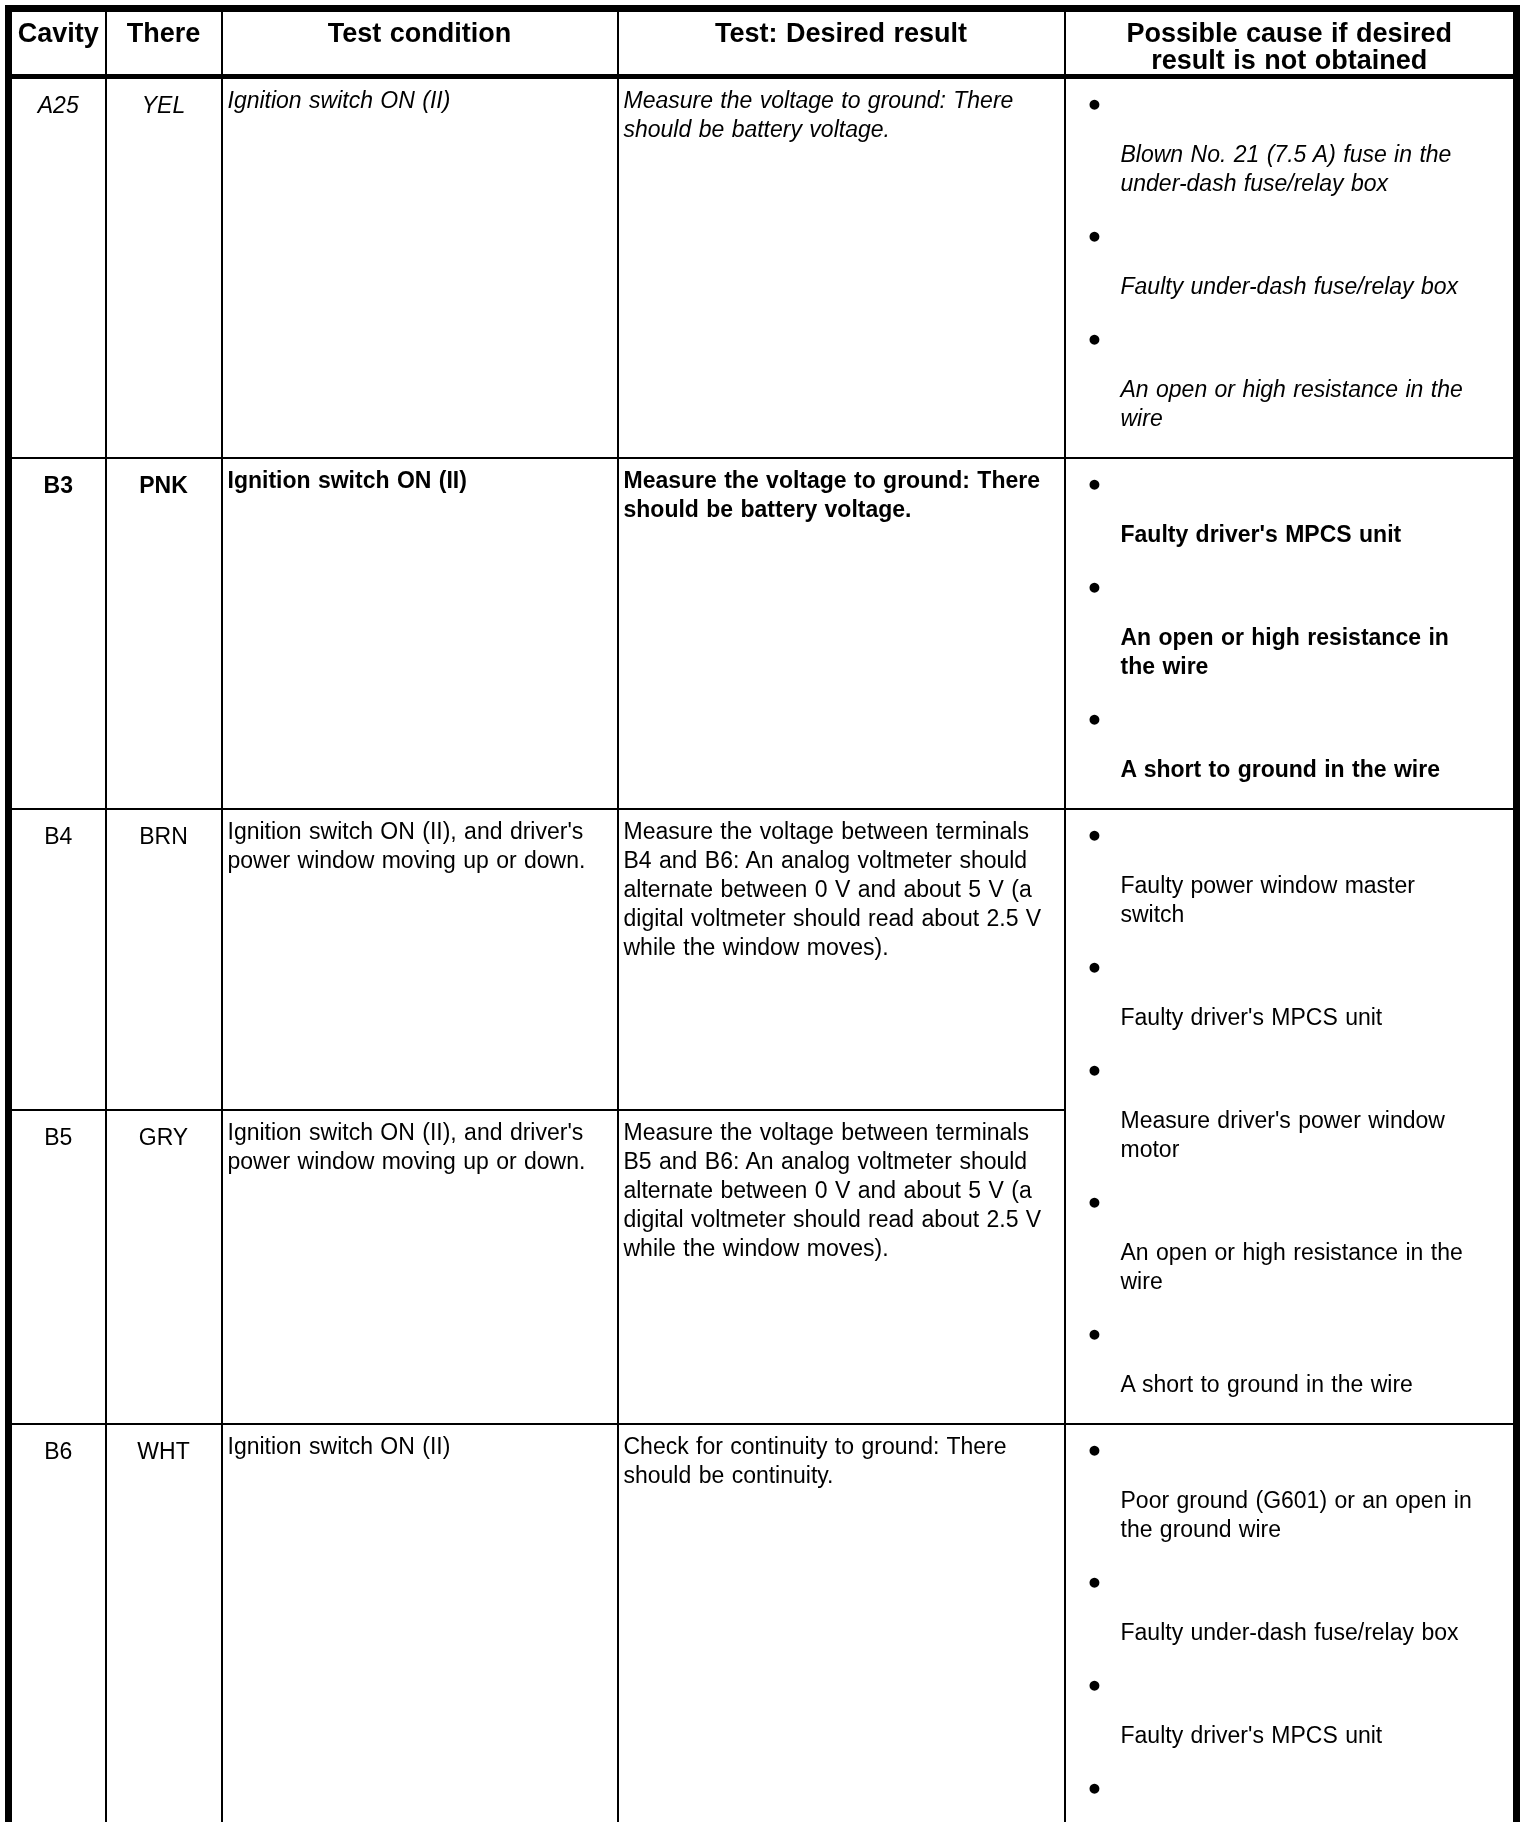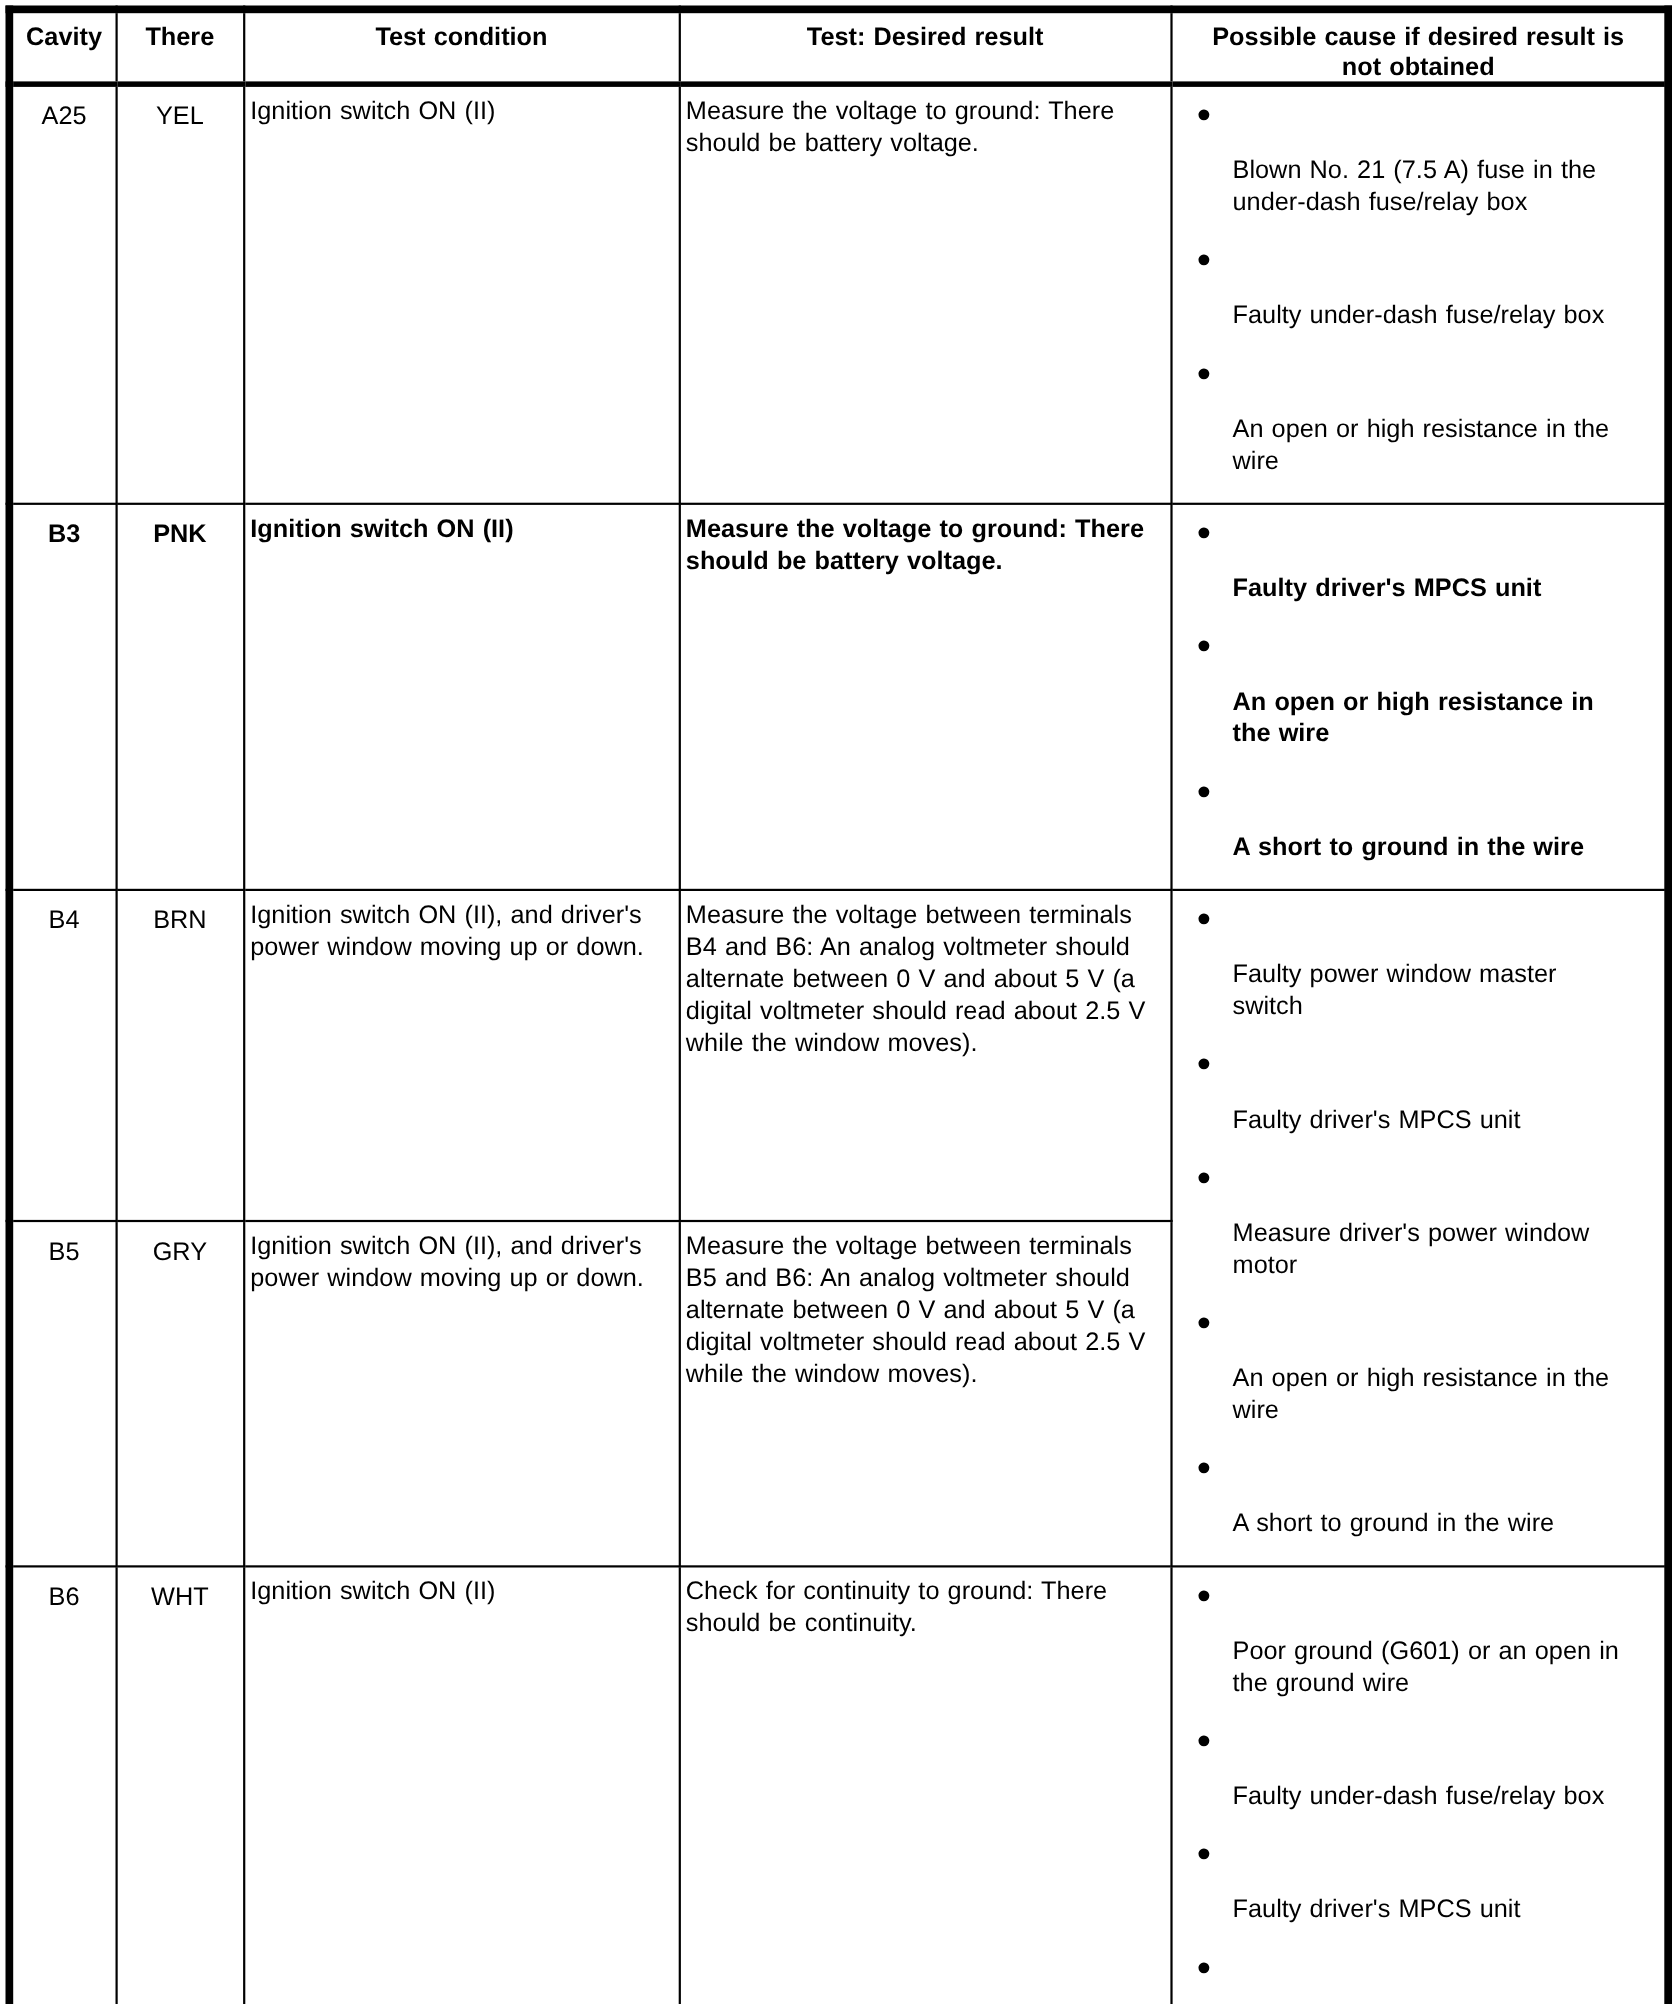--- a/index.html
+++ b/index.html
@@ -30,29 +30,29 @@
     border: 2px solid #000000;
     vertical-align: top;
     overflow: hidden;
     box-sizing: border-box;
     padding: 0;
     word-spacing: 1px;
   }
   thead th {
     border-bottom: 5px solid #000000;
     font-weight: bold;
-    font-size: 23px;
+    font-size: 27px;
     line-height: 27px;
     text-align: center;
     vertical-align: top;
     padding-top: 8px;
   }
   th.h-causes { padding-left: 22px; padding-right: 22px; }
   tr.r-head { height: 62px; }
-  tr.r0 { height: 362px; }
+  tr.r0 { height: 362px; font-style: italic; }
   tr.r1 { height: 320px; font-weight: bold; }
   tr.r2 { height: 290px; }
   tr.r3 { height: 303px; margin-top: 25px; }
   tr.r4 { height: auto; }
   td.c-cavity, td.c-wire {
     text-align: center;
     padding-top: 12px;
   }
   td.c-cond, td.c-result {
     padding: 7px 2px 0 5px;

